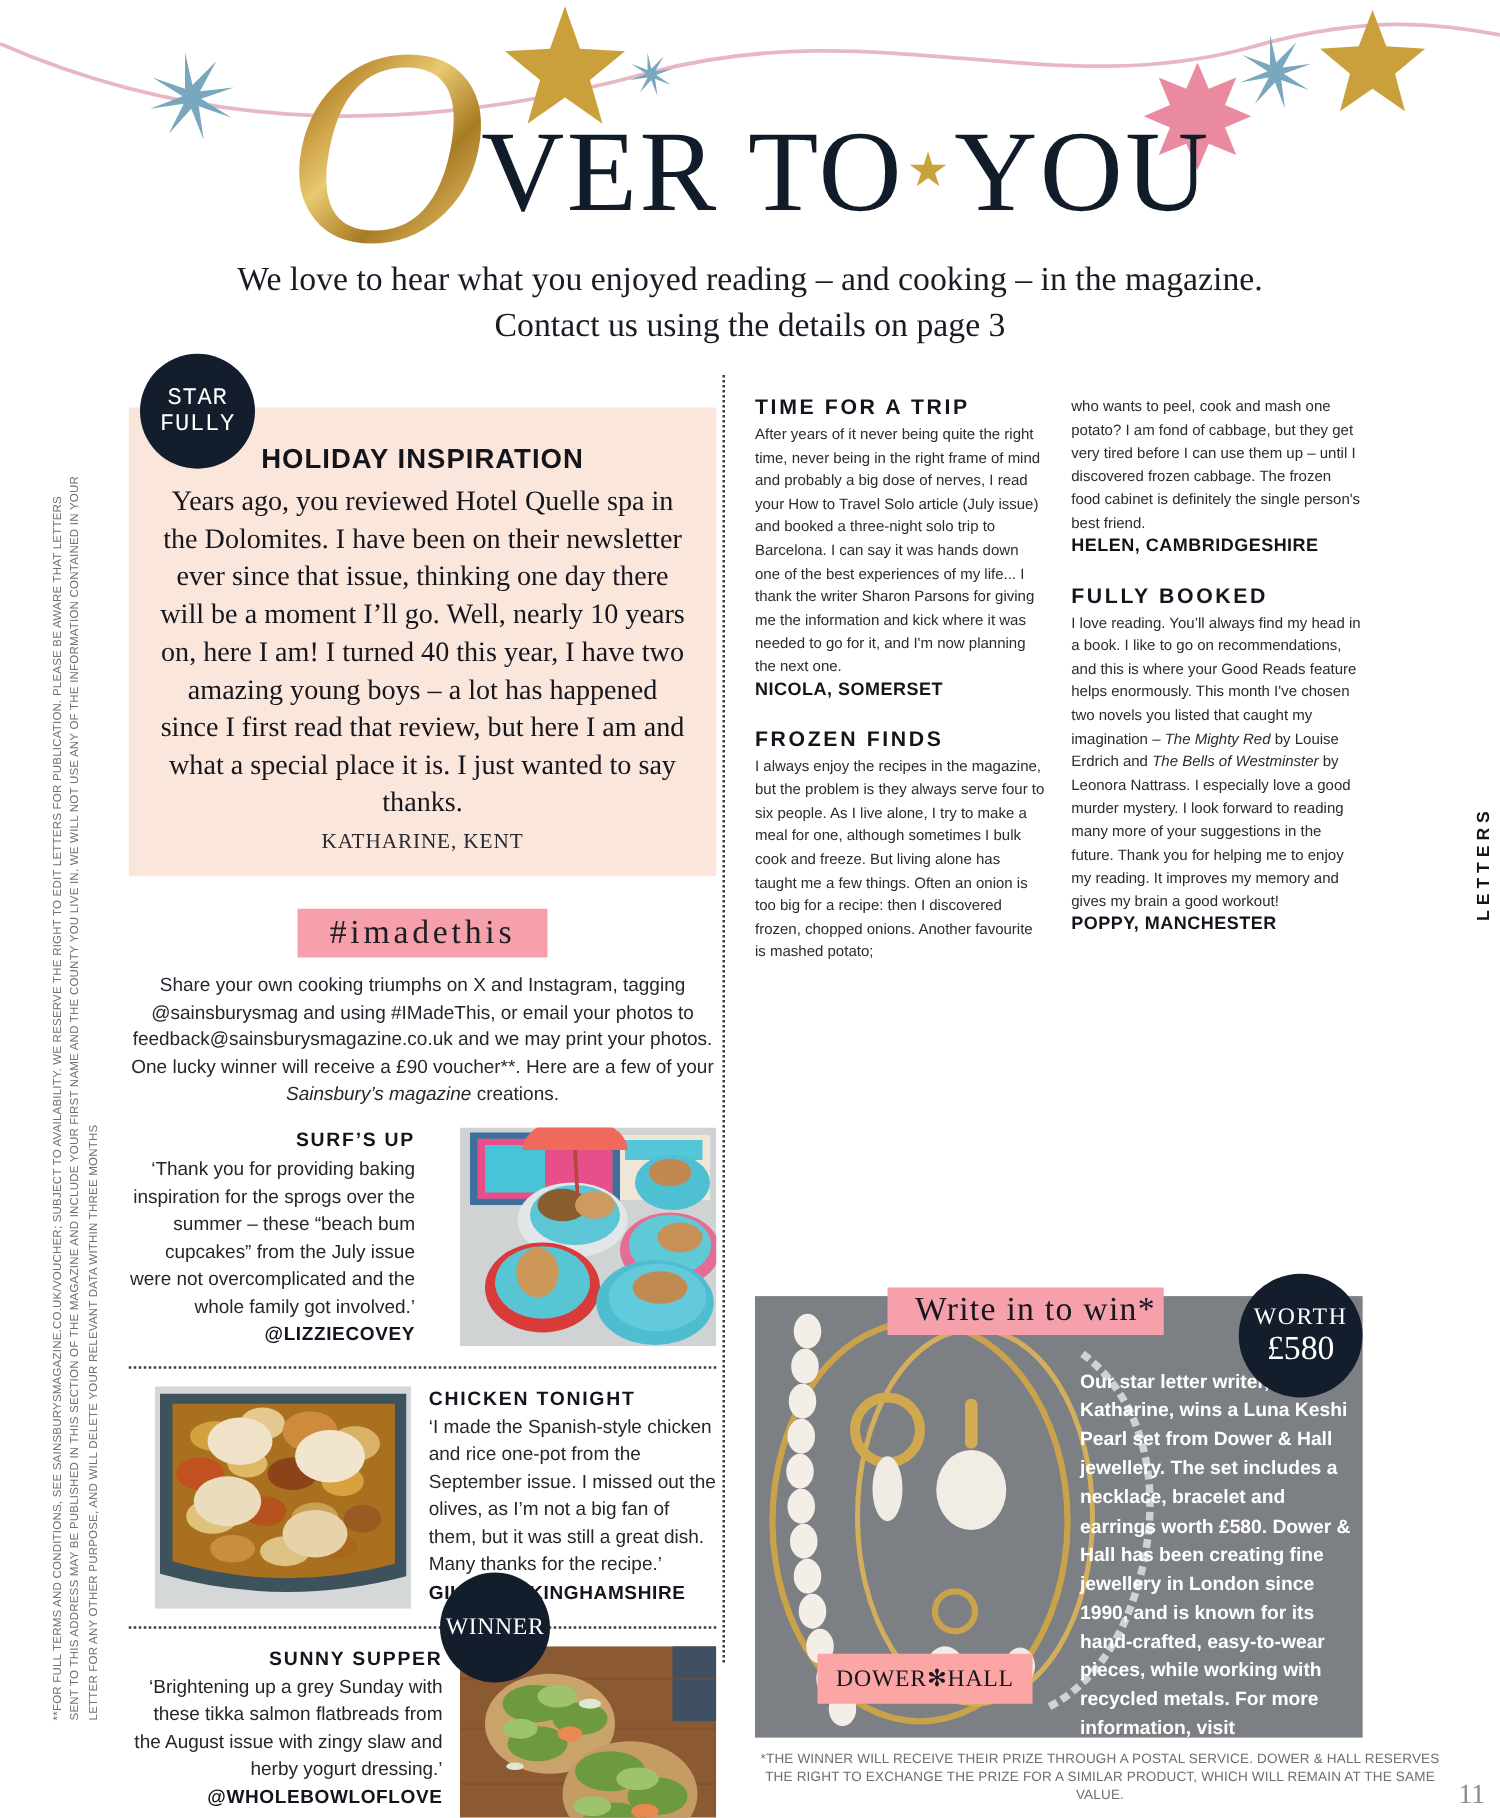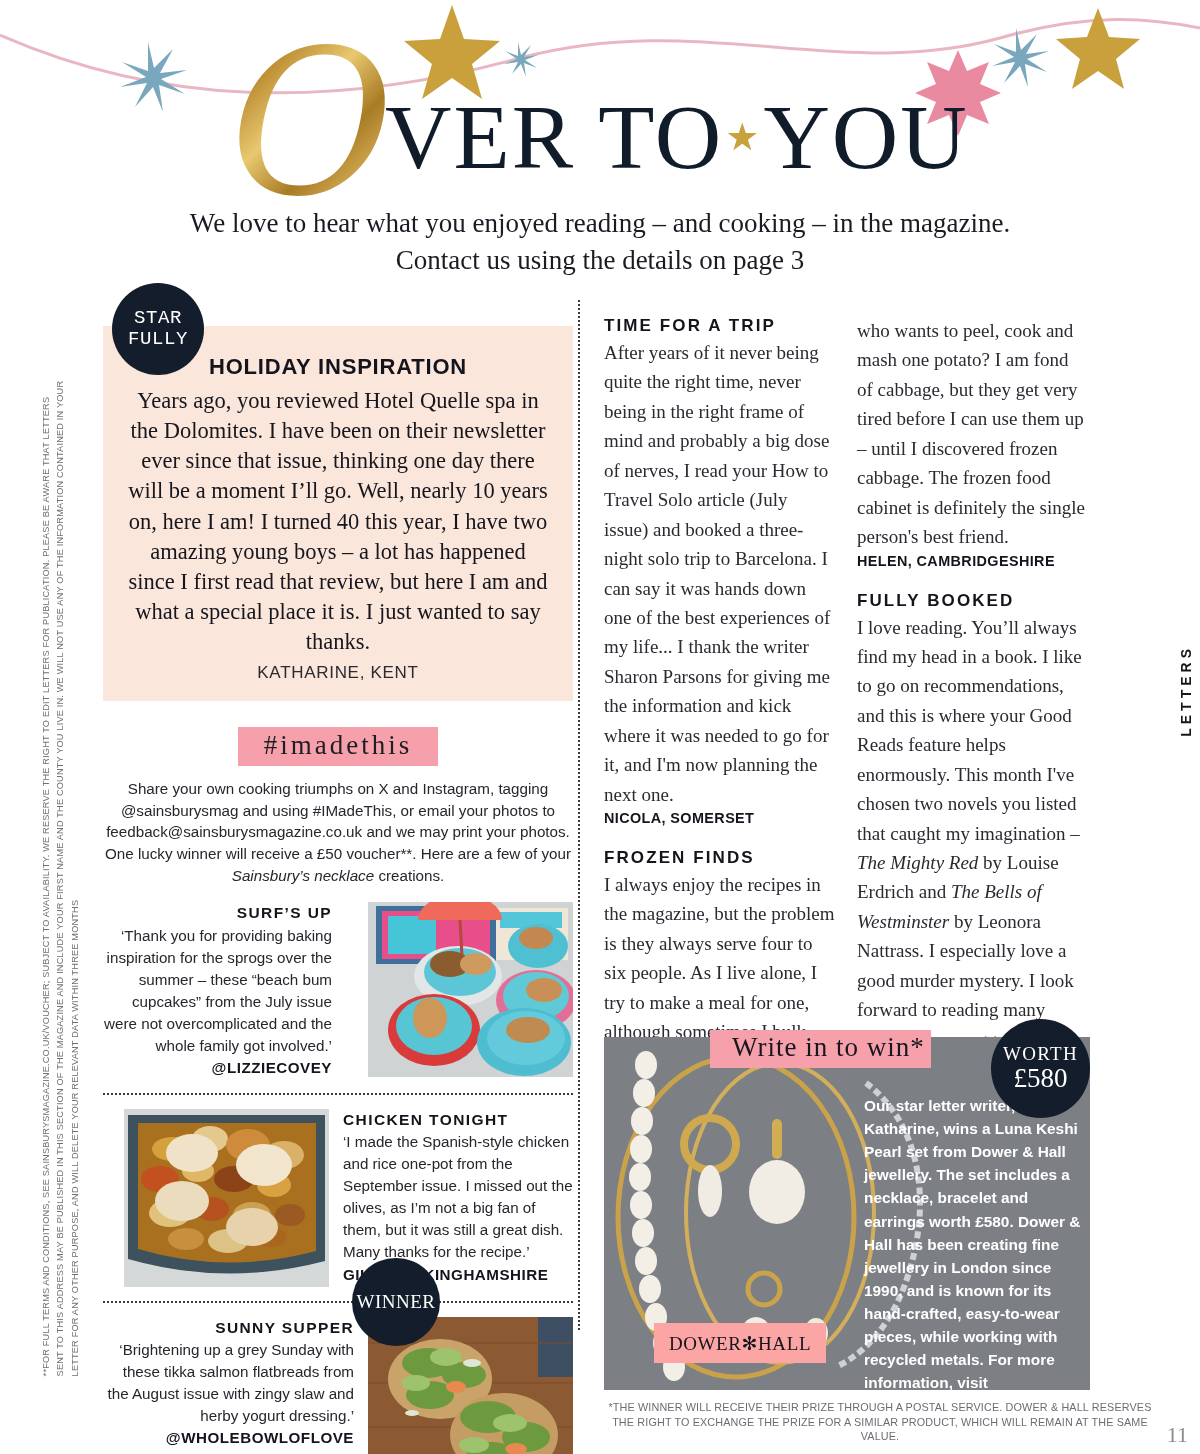--- a/index.html
+++ b/index.html
@@ -74,21 +74,21 @@
   }
   .sl-head {
     text-align:center; font-size:22px; font-weight:bold;
     letter-spacing:.8px; color:#14141c; margin-bottom:6px;
   }
   .sl-body {
     font-family:"Liberation Serif", serif; font-size:22.5px; line-height:1.34;
     text-align:center; color:#16161e;
   }
   .sl-sign {
-    font-family:Liberation Sans, sans-serif; font-size:17px;
+    font-family:Liberation Serif, serif; font-size:17px;
     letter-spacing:.7px; text-align:center; color:#2a2a32; margin-top:6px;
   }
 
   .dotrule { border-top:2px dotted #3a3a42; height:0; }
   .dotrule-v { position:absolute; border-left:2px dotted #3a3a42; }
 
   .hashtag-wrap { text-align:center; margin-top:26px; }
   .hashtag {
     display:inline-block; background:#f6a0ab; color:#1d1d24;
     font-family:"Liberation Serif", serif; font-size:27px;
@@ -115,21 +115,21 @@
     width:88px; height:88px; border-radius:50%;
     background:#141d2b; color:#fff; z-index:6;
     display:flex; align-items:center; justify-content:center;
     font-family:"Liberation Serif", serif; font-size:19px; letter-spacing:.5px;
   }
 
   
   .colM { position:absolute; left:604px; top:316px; width:232px; }
   .colR { position:absolute; left:857px; top:316px; width:232px; }
   .lh { font-size:17px; font-weight:bold; letter-spacing:2.1px; color:#14141c; margin-bottom:2px; }
-  .lb { font-size:19px; line-height:1.55; color:#2a2a32;font-family:Liberation Serif, serif; }
+  .lb { font-size:12px; line-height:1.55; color:#2a2a32; }
   .lb i { font-style:italic; }
   .lsig { font-size:14.4px; font-weight:bold; letter-spacing:.4px; color:#14141c; margin-top:1px; }
   .gap { height:22px; }
 
   
   .comp {
     position:absolute; left:604px; top:1037px; width:486px; height:353px;
     background:#7c8084;
   }
   .comp-title {
@@ -220,21 +220,21 @@
       <div class="sl-head">HOLIDAY INSPIRATION</div>
       <div class="sl-body">Years ago, you reviewed Hotel Quelle spa in the Dolomites. I have been on their newsletter ever since that issue, thinking one day there will be a moment I’ll go. Well, nearly 10 years on, here I am! I turned 40 this year, I have two amazing young boys – a lot has happened since I first read that review, but here I am and what a special place it is. I just wanted to say thanks.</div>
       <div class="sl-sign">KATHARINE, KENT</div>
     </div>
 
     <div class="hashtag-wrap">
       <span class="hashtag">#imadethis</span>
     </div>
 
     <div class="intro">
-      <span>Share your own cooking triumphs on X and Instagram, tagging @sainsburysmag and using #IMadeThis, or email your photos to feedback@sainsburysmagazine.co.uk and we may print your photos. One lucky winner will receive a £50 voucher**. Here are a few of your </span><i>Sainsbury’s necklace</i><span> creations.</span>
+      <span>Share your own cooking triumphs on X and Instagram, tagging @sainsburysmag and using #IMadeThis, or email your photos to feedback@sainsburysmagazine.co.uk and we may print your photos. One lucky winner will receive a £90 voucher**. Here are a few of your </span><i>Sainsbury’s magazine</i><span> creations.</span>
     </div>
 
     <div class="entry" style="margin-top:16px;gap:36px;">
       <div class="entry-txt ta-r">
         <div class="entry-title">SURF’S UP</div>
         <div>‘Thank you for providing baking inspiration for the sprogs over the summer – these “beach bum cupcakes” from the July issue were not overcomplicated and the whole family got involved.’</div>
         <div class="entry-handle">@LIZZIECOVEY</div>
       </div>
       <svg class="photo" width="205" height="175" viewBox="0 0 205 175">
         <rect width="205" height="175" fill="#cfd3d4"></rect>

